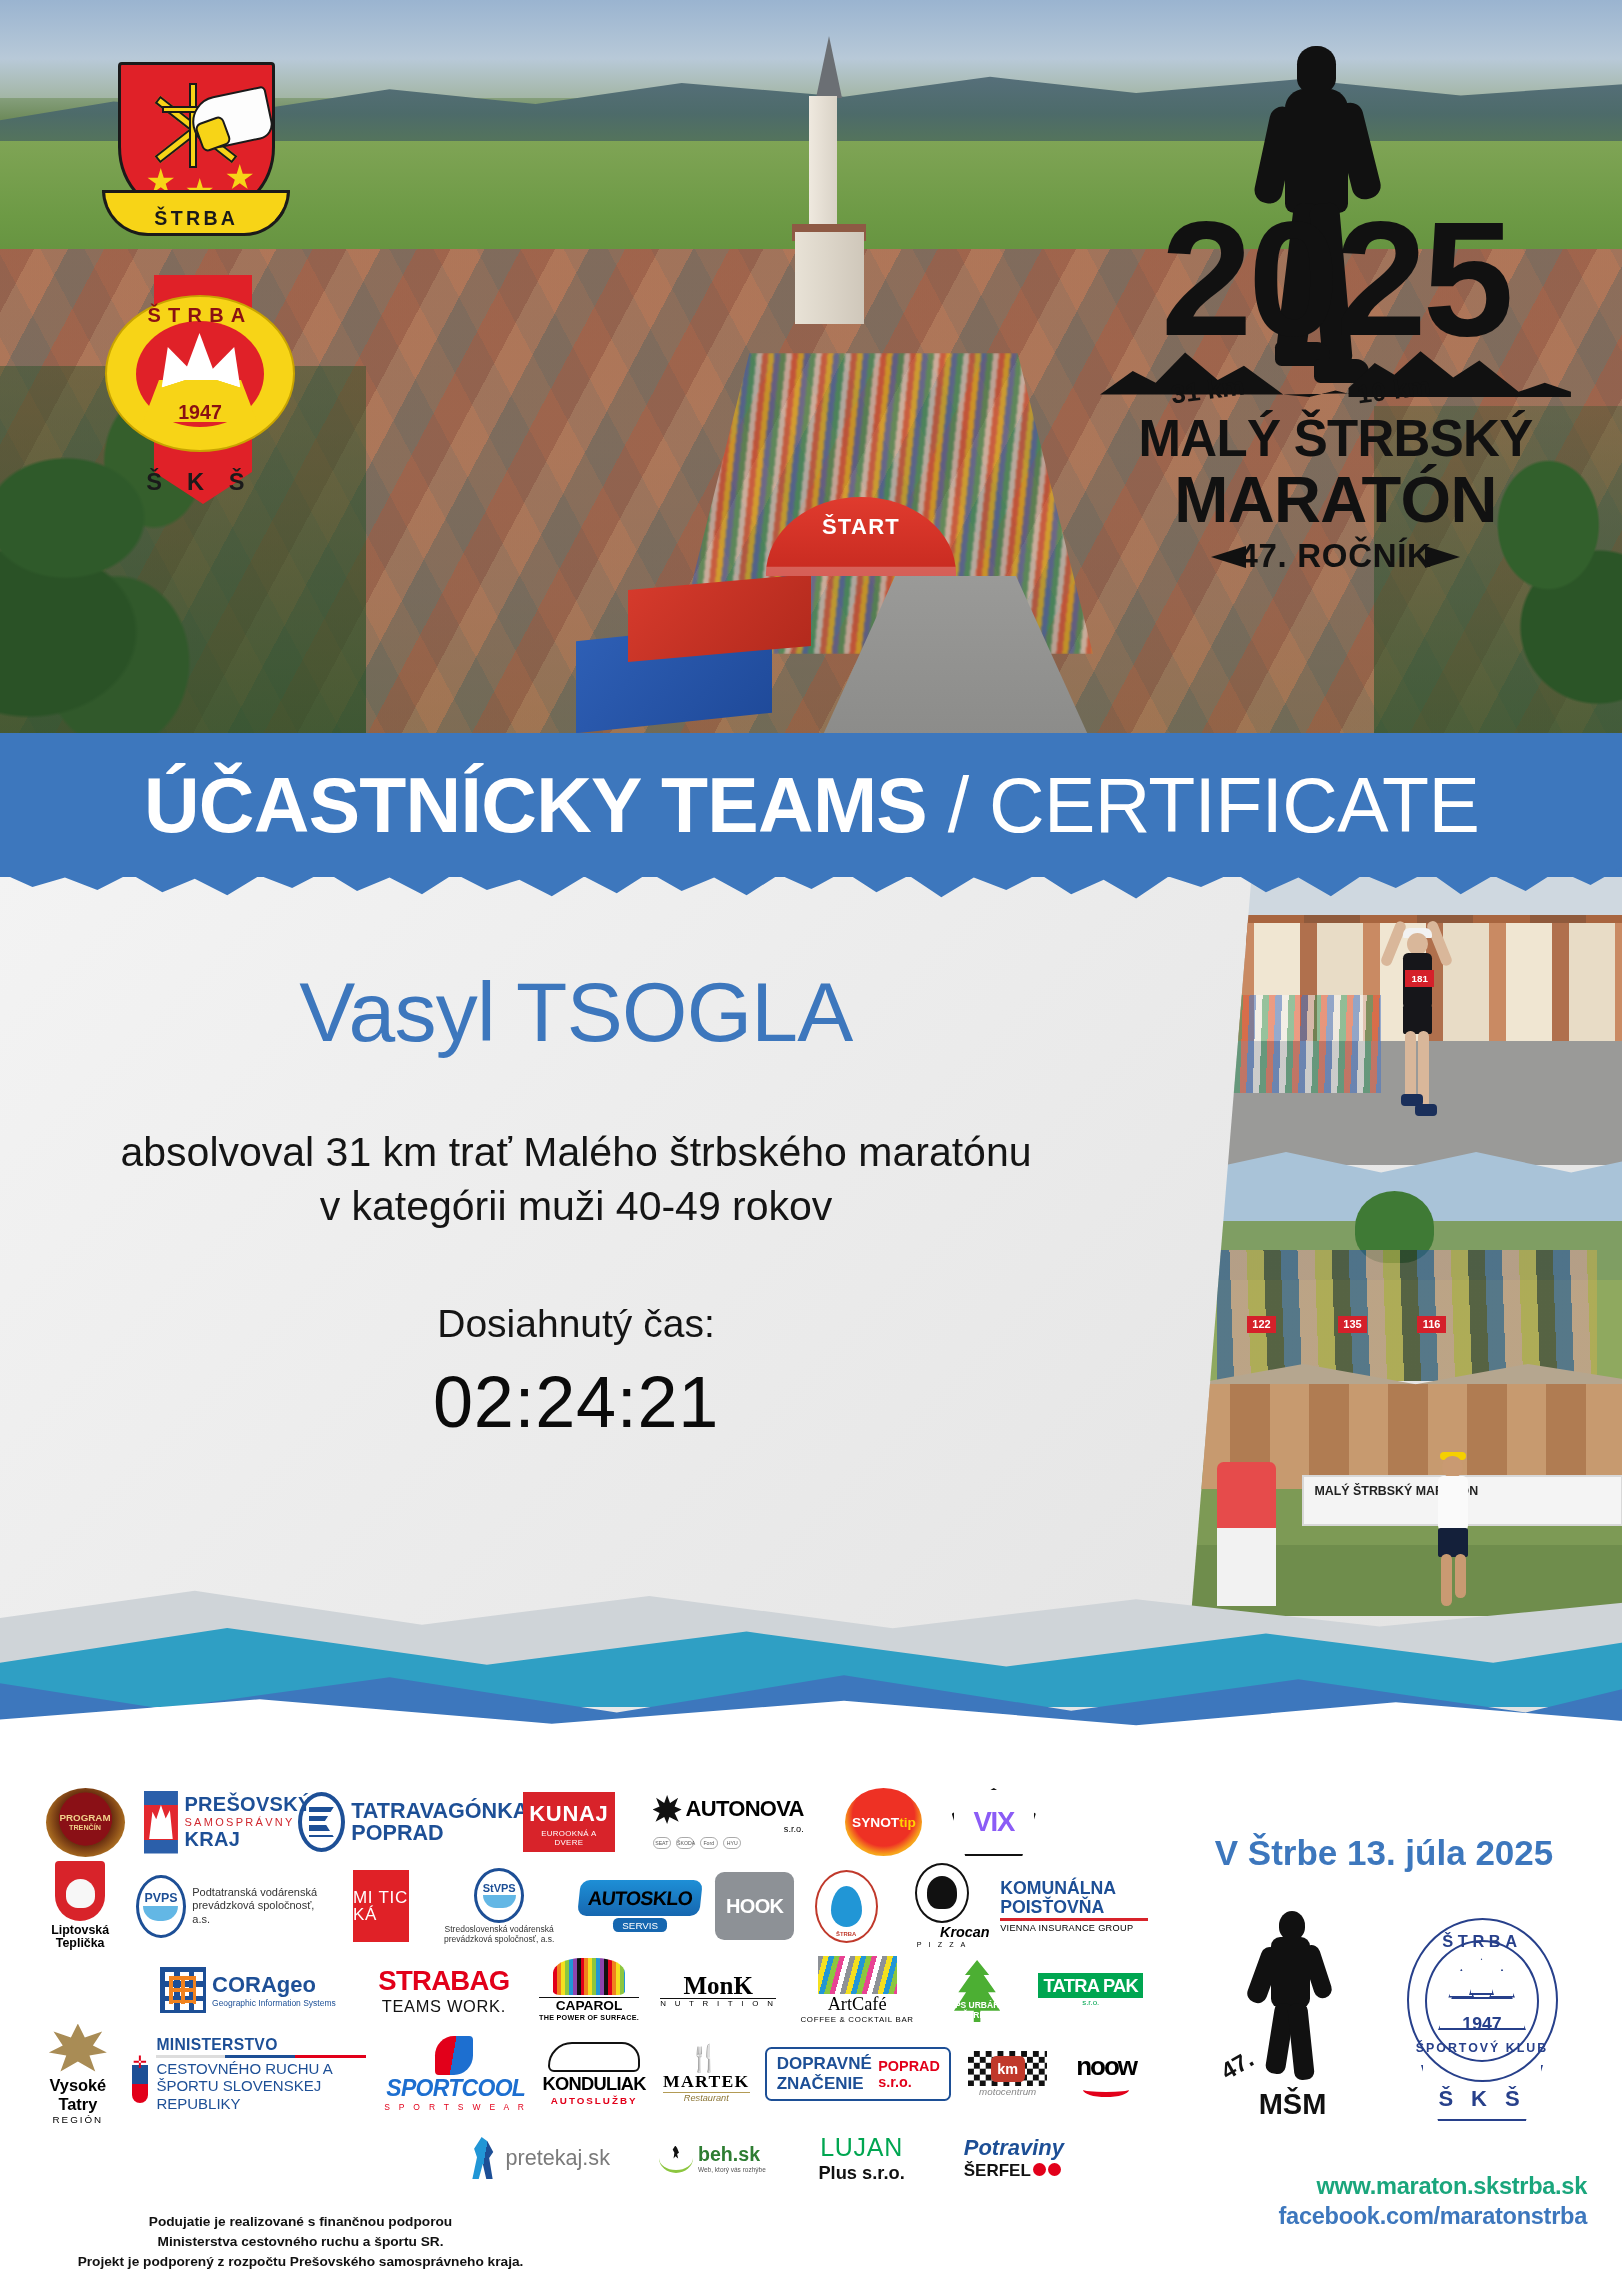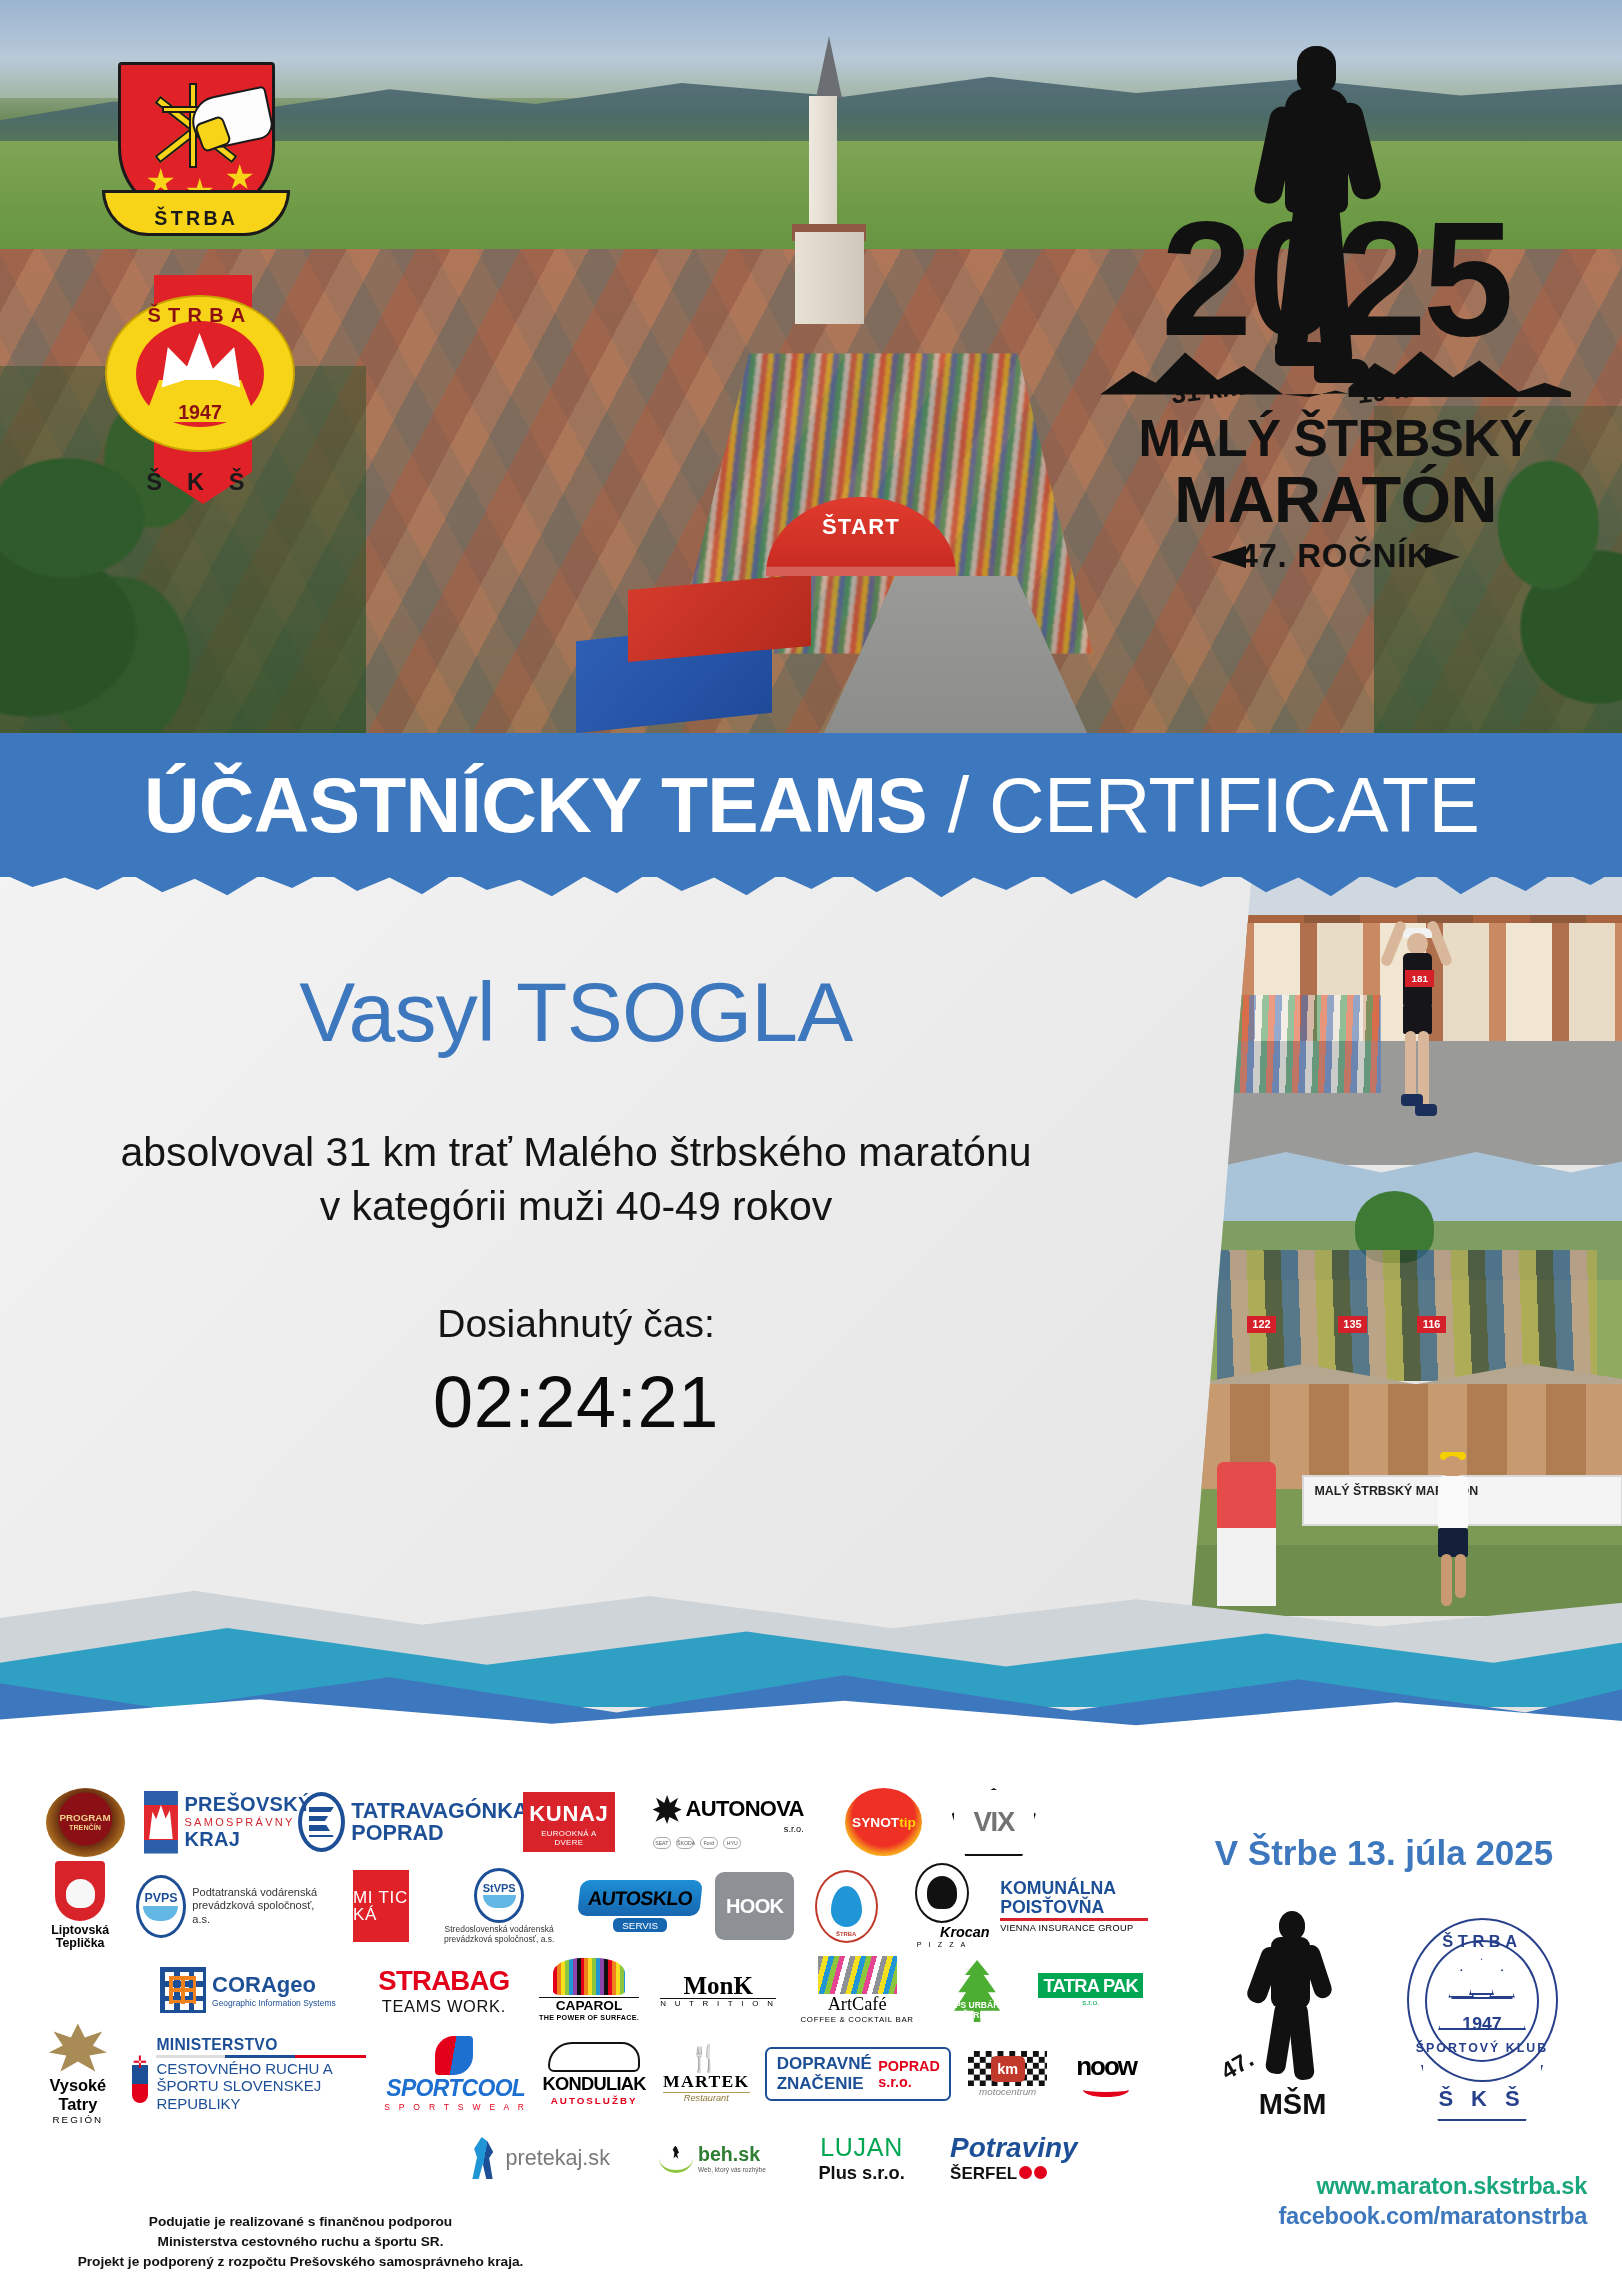--- a/index.html
+++ b/index.html
@@ -411,21 +411,21 @@
   .an-brands i { display:inline-block; width:18.3px; height:11.8px; border:0.7px solid #aaa; border-radius:5.9px; font-style:normal;
      font-size:5.2px; text-align:center; line-height:11.8px; }
   .l-synot { width:77px; height:68px; border-radius:50%;
      background:radial-gradient(circle at 50% 40%, #ee3124 0 55%, #f7a21b 70%, #f9d423 100%);
      display:flex; align-items:center; justify-content:center; }
   .l-synot span { font-size:13.7px; font-weight:bold; color:#fff; }
   .l-synot span i { color:#ffd400; font-style:normal; }
   .l-vix { width:84px; height:68px; background:#fff; border:2.6px solid #111;
      clip-path:polygon(50% 0,100% 38%,84% 100%,16% 100%,0 38%);
      display:flex; align-items:center; justify-content:center; }
-  .l-vix b { color:#737373; font-size:27.5px; letter-spacing:-1.3px; }
+  .l-vix b { color:#8b5cf6; font-size:27.5px; letter-spacing:-1.3px; }
 
   .l-ltep { text-align:center; }
   .ltep-shield { width:50px; height:60px; background:#d8232a; margin:0 auto;
      border-radius:3.9px 3.9px 25px 25px; position:relative; }
   .ltep-shield:after { content:""; position:absolute; left:10.5px; top:18.3px; width:29px; height:29px;
      background:#f7f7f7; border-radius:50% 50% 40% 40%; }
   .ltep-t { font-size:12.4px; font-weight:bold; margin-top:2.6px; line-height:1.1; }
   .l-pvps { display:flex; align-items:center; gap:6.5px; }
   .pvps-o { width:51px; height:63px; border:3.9px solid #1d4f96; border-radius:50%;
      display:flex; flex-direction:column; align-items:center; justify-content:center; }
@@ -548,21 +548,21 @@
   .l-beh { display:flex; align-items:center; gap:5.2px; }
   .beh-arc { width:34px; height:30px; border-bottom:3.9px solid #8cc63f; border-radius:0 0 50% 50%; position:relative; }
   .beh-arc:after { content:""; position:absolute; left:11.8px; top:2.6px; width:10.5px; height:13px; background:#111;
      clip-path:polygon(45% 0,62% 18%,80% 56%,62% 64%,72% 100%,46% 82%,28% 100%,36% 56%,20% 30%); }
   .beh-t b { font-size:19.6px; color:#2e7d32; }
   .beh-t span { display:block; font-size:6.5px; color:#555; }
   .l-lujan { text-align:center; }
   .lj-a { font-size:25px; font-weight:normal; color:#00a651; letter-spacing:0.7px; }
   .lj-b { font-size:18.3px; font-weight:bold; color:#111; }
   .l-potraviny { text-align:left; }
-  .pt-a { font-size:28px; font-weight:bold; color:#1d4f96; font-style:italic; }
+  .pt-a { font-size:22px; font-weight:bold; color:#1d4f96; font-style:italic; }
   .pt-b { font-size:17px; font-weight:bold; color:#111; }
   .pt-dots { display:inline-block; }
   .pt-dots i { display:inline-block; width:13px; height:13px; border-radius:50%; background:#e2001a; margin-left:2px; }
 
   
   .disclaimer {
     position:absolute; left:52px; top:484px; width:497px; text-align:center;
     font-size:13.7px; font-weight:bold; color:#111; line-height:1.45;
   }
   .date-line {

